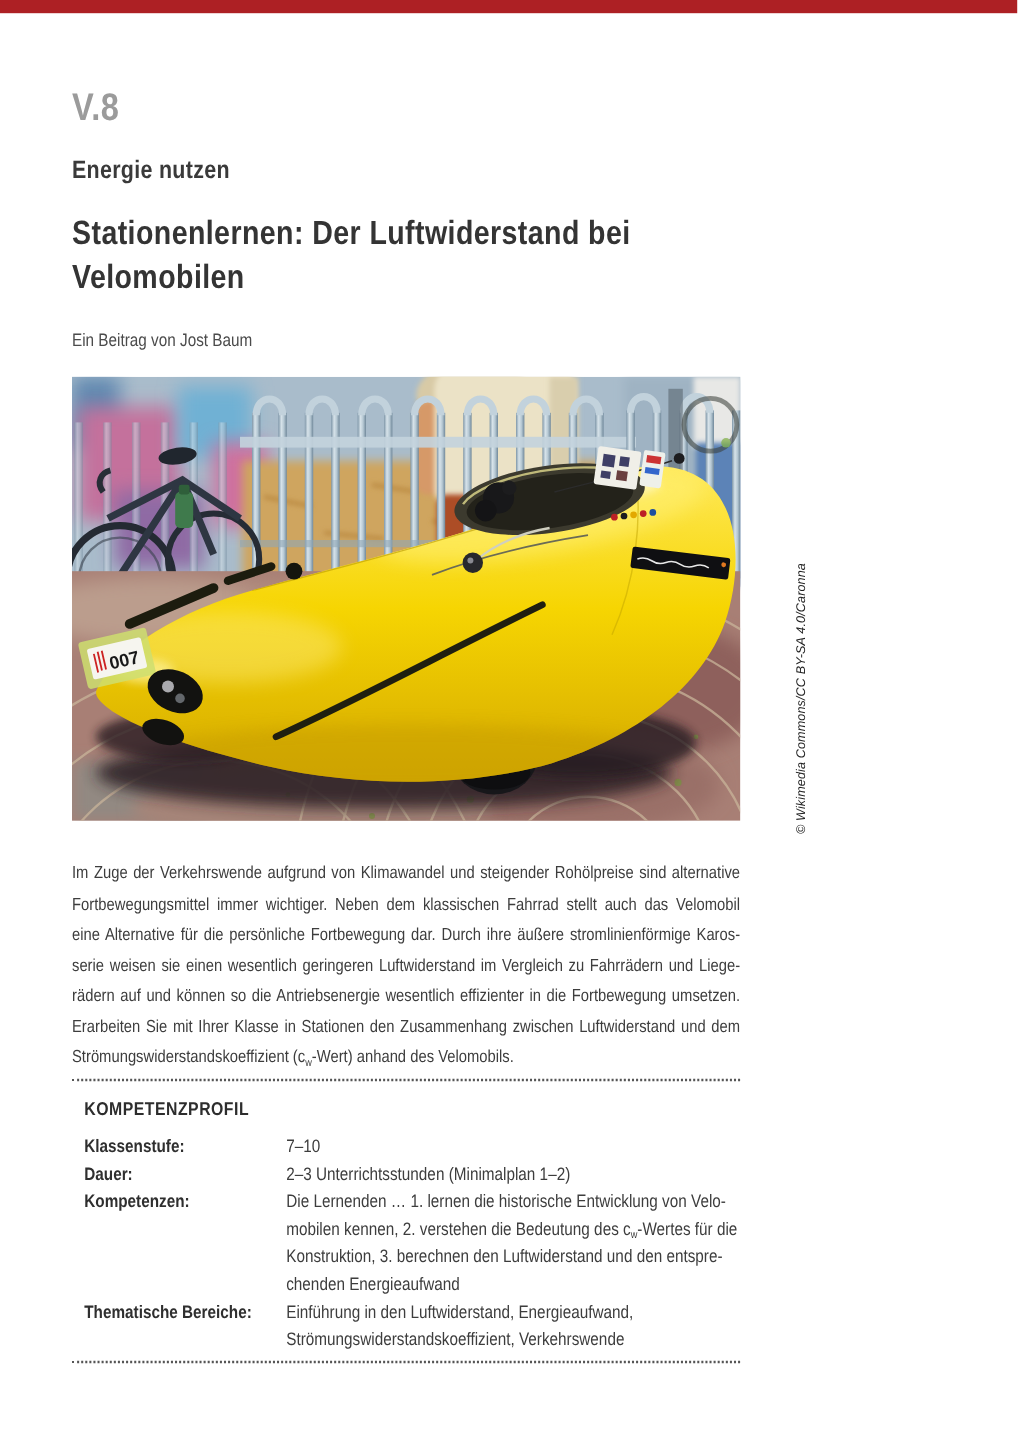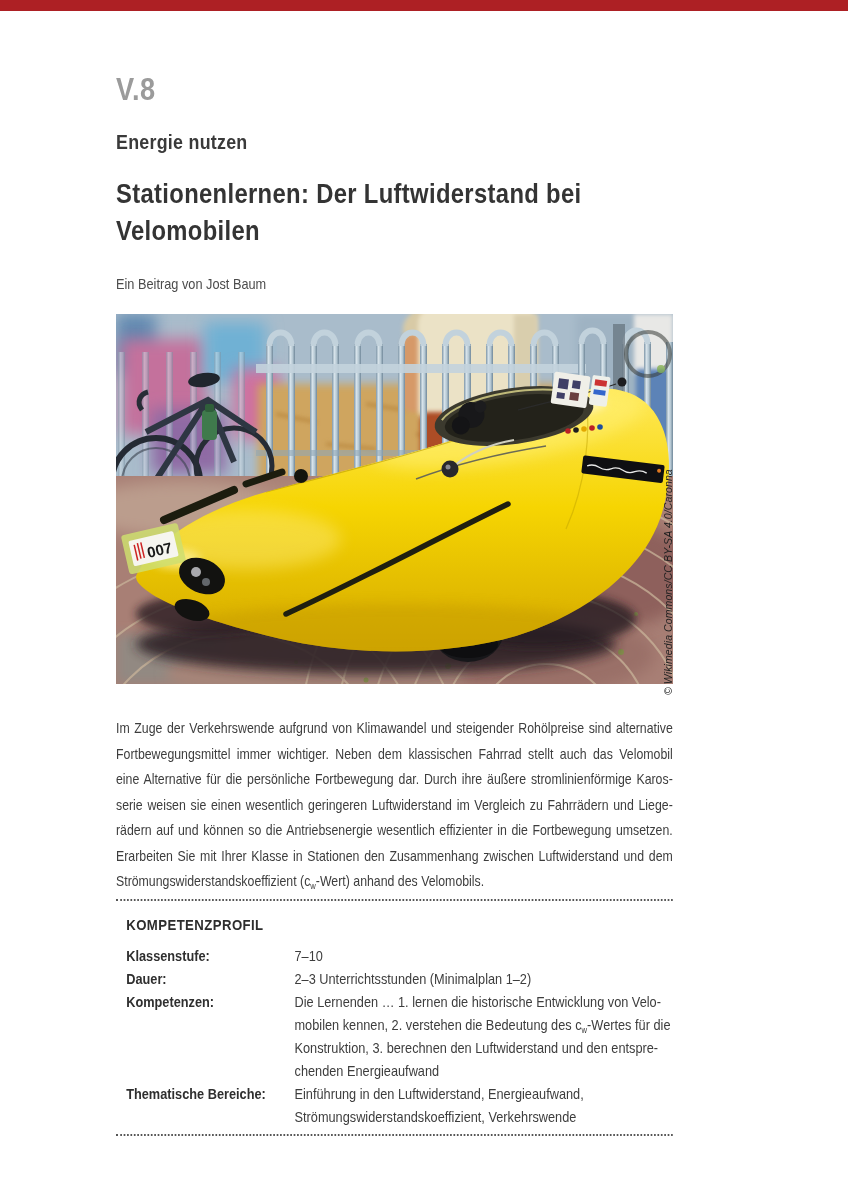--- a/index.html
+++ b/index.html
@@ -4,21 +4,21 @@
 <style>
   html,body { margin:0; padding:0; background:#ffffff; }
   .page {
     position:relative; width:848px; height:1200px; margin:0 auto;
     background:#ffffff; overflow:hidden;
     font-family:"Liberation Sans", sans-serif;
   }
   .topbar { position:absolute; left:0; top:0; width:848px; height:11px; background:#ad2024; }
 
   .squeeze { width:655px; transform:scaleX(0.85); transform-origin:0 0; }
-  .content { margin-left:116px; }
+  .content { margin-left:60px; }
 
   .section-code { margin-top:73px; padding-top:0; font-size:32px; line-height:32px;
     font-weight:bold; color:#9b9b9b; letter-spacing:0.5px; }
   .series-title { margin-top:25px; font-size:21px; line-height:23px; font-weight:bold;
     color:#3a3a3a; letter-spacing:0.3px; }
   .page-title { margin-top:22px; font-size:28px; line-height:37px; font-weight:bold;
     color:#343434; letter-spacing:0.4px; }
   .byline { margin-top:25px; font-size:15px; line-height:20px; color:#4b4b4b; }
 
   .photo-frame { position:relative; margin-top:20px; width:557px; height:370px; }

